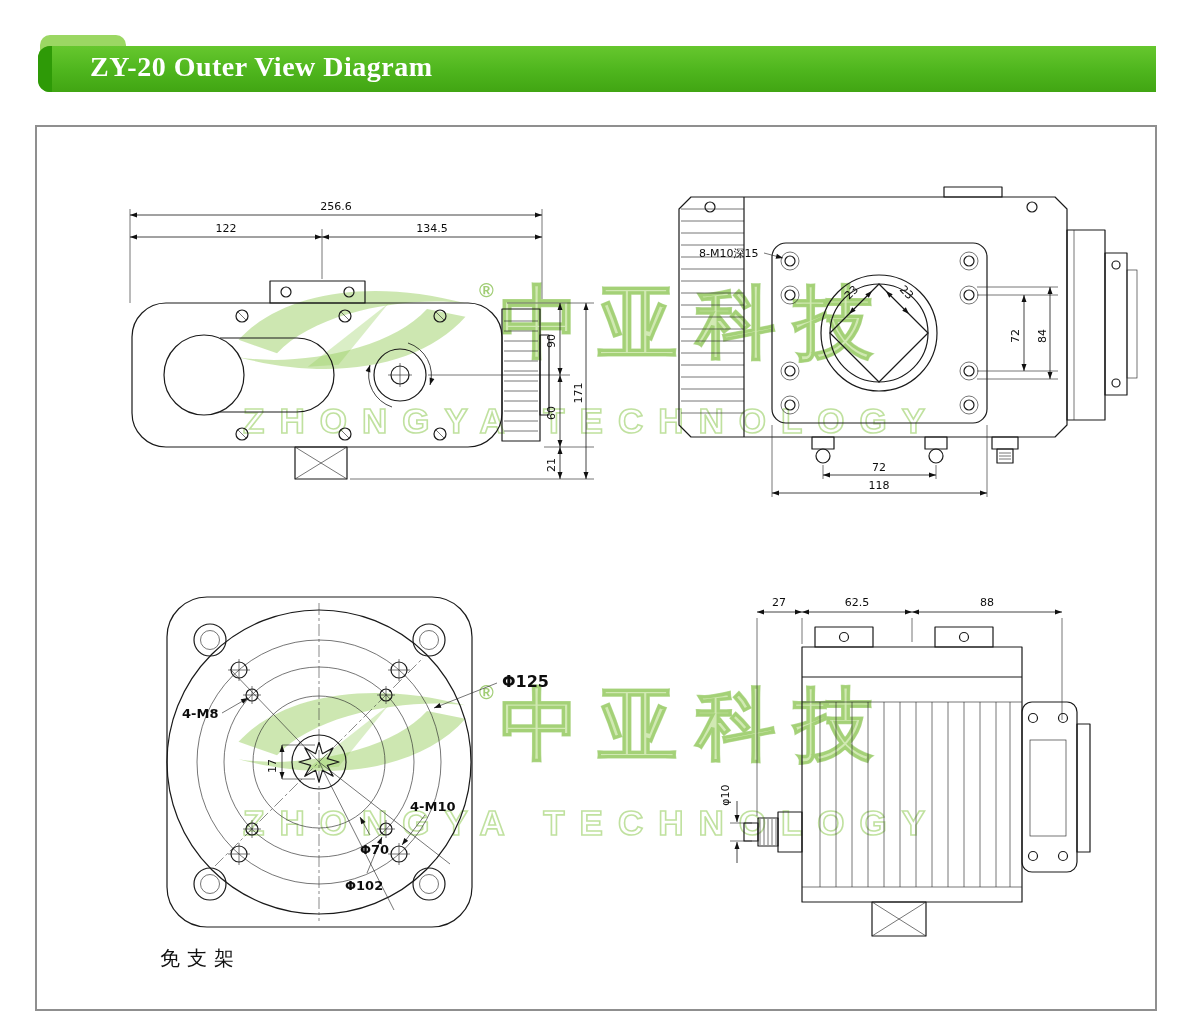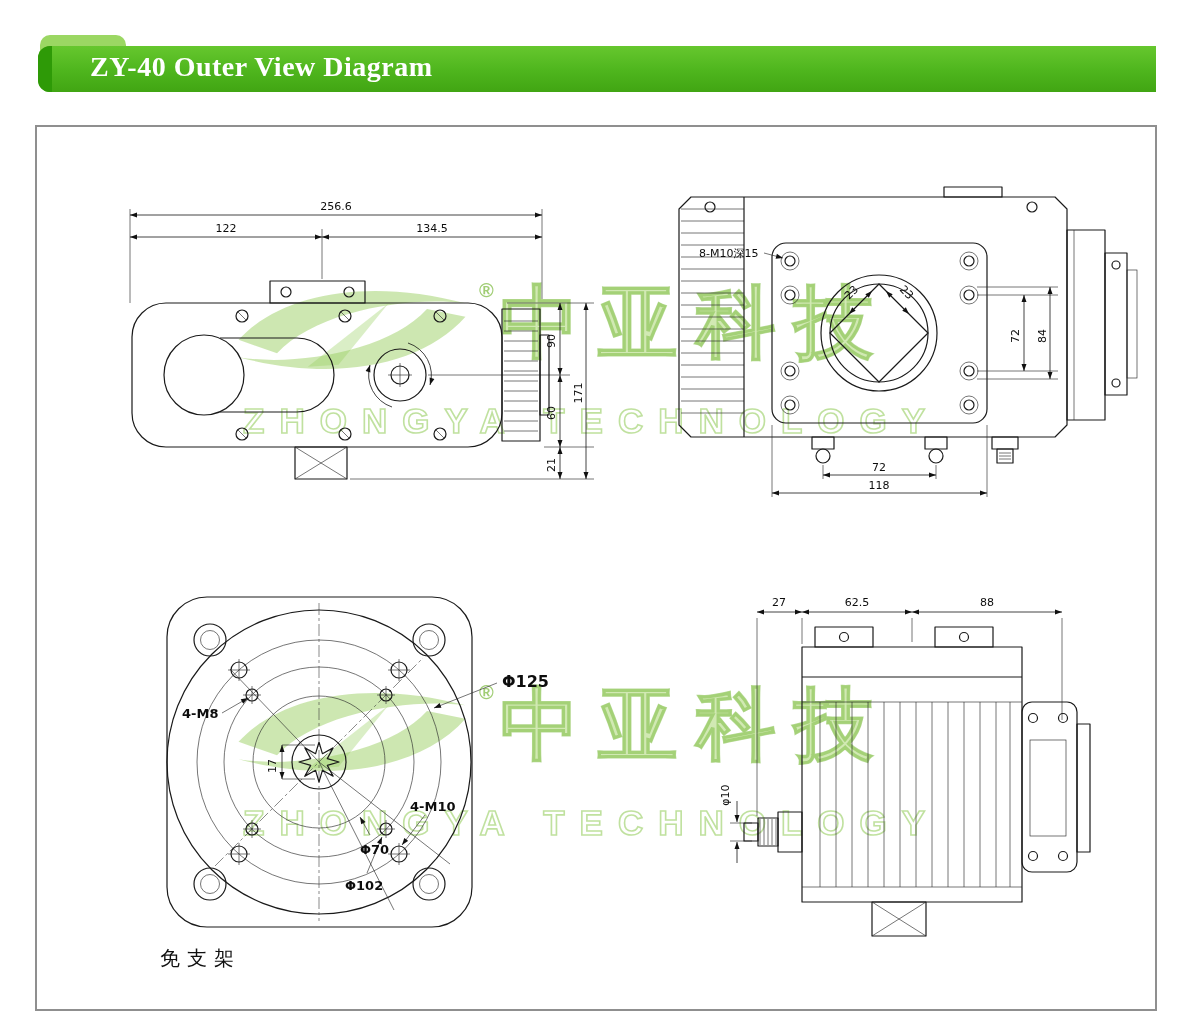--- a/index.html
+++ b/index.html
@@ -47,21 +47,21 @@
   .panel text.caption-cn { font-size:20px; letter-spacing:7px; fill:#101010; }
 </style>
 </head>
 <body>
 
 <div class="page">
 
   <div class="header-tab"></div>
   <div class="header-bar">
     <div class="header-accent"></div>
-    <h1 class="header-title">ZY-40 Outer View Diagram</h1>
+    <h1 class="header-title">ZY-20 Outer View Diagram</h1>
   </div>
 
   <div class="frame">
 
     <div class="watermark" style="left:190px; top:150px;">
       <div class="wm-row">
         <svg class="wm-swoosh" width="250" height="118" viewBox="0 0 260 120">
           <path d="M12,64 C58,14 150,0 248,26 C190,18 92,34 52,78 Z" fill="rgba(150,205,92,0.48)"></path>
           <path d="M248,40 C202,92 110,108 12,82 C70,92 168,76 208,32 Z" fill="rgba(150,205,92,0.48)"></path>
           <path d="M168,26 L84,92 L116,90 Z" fill="rgba(150,205,92,0.35)"></path>

